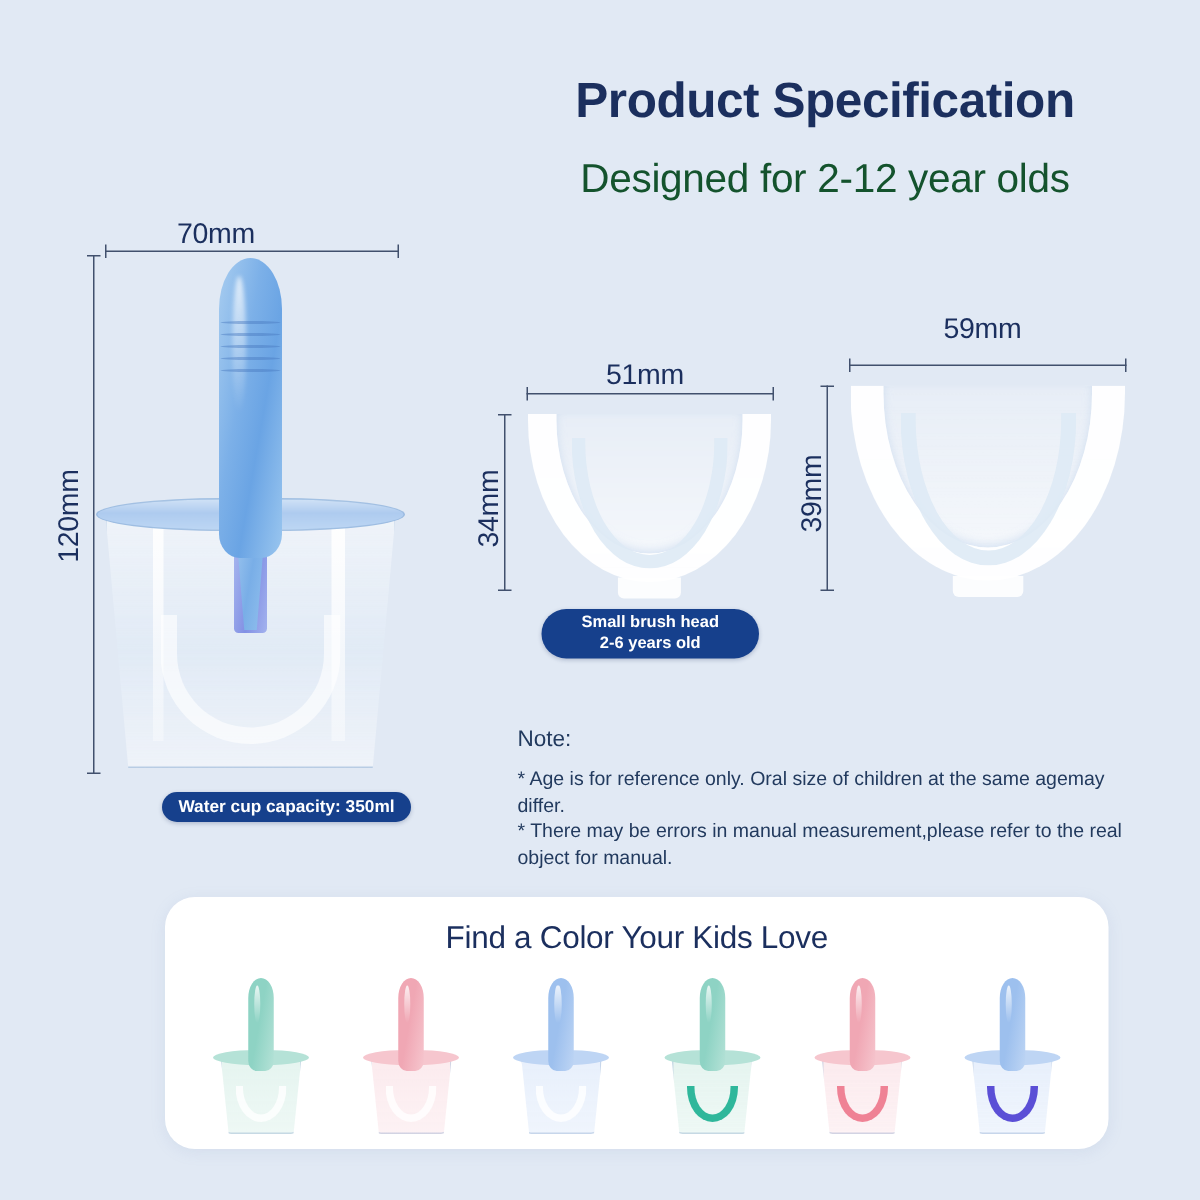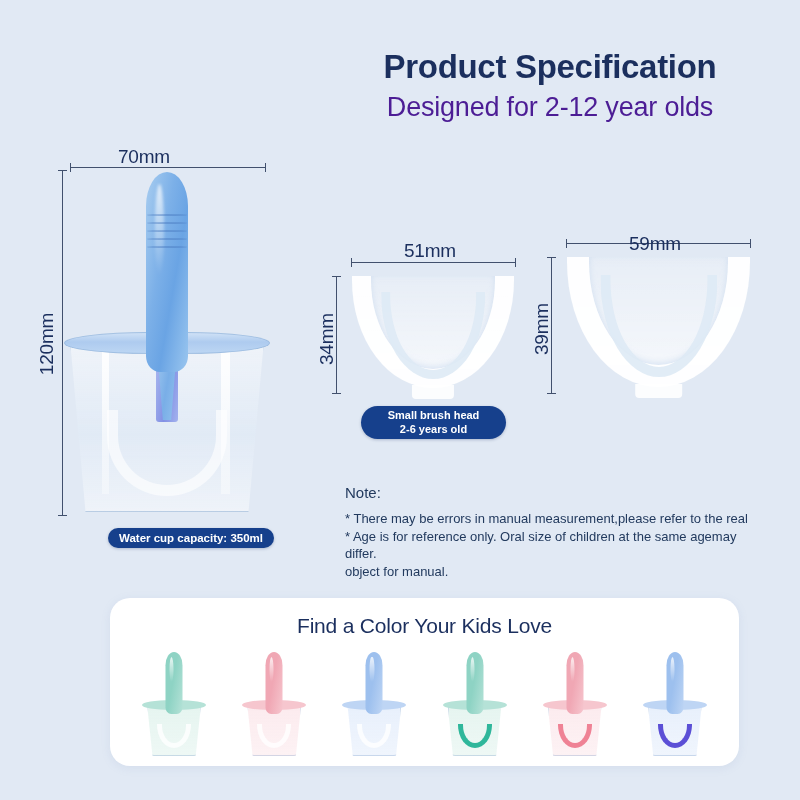--- a/index.html
+++ b/index.html
@@ -11,21 +11,21 @@
   }
   #root { position: relative; width: 800px; height: 800px; }
 
   
   .header { position: absolute; right: 40px; top: 48px; text-align: center; width: 420px; }
   .title {
     font-size: 33px; font-weight: bold; color: #1b2f5e;
     letter-spacing: -0.3px; line-height: 1.18; text-align: center;
   }
   .subtitle {
-    font-size: 27px; color: #4c1d95; margin-top: 4px;
+    font-size: 27px; color: #14532d; margin-top: 16px;
     line-height: 1.2; letter-spacing: -0.2px;
   }
 
   
   .dim-h { position: absolute; height: 1px; background: #41506d; }
   .dim-h::before, .dim-h::after {
     content: ""; position: absolute; top: -4px; width: 1px; height: 9px; background: #41506d;
   }
   .dim-h::before { left: 0; }
   .dim-h::after { right: 0; }
@@ -230,36 +230,36 @@
     <div class="bristles" style="border-width:9px;"></div>
     <div class="neck"></div>
   </div>
 
   <div class="badge" style="left:361px; top:406px; width:145px; height:33px; font-size:11px;">
     <span>Small brush head</span>
     <span class="l2">2-6 years old</span>
   </div>
 
   <div class="dim-h" style="left:566px; top:243px; width:185px;"></div>
-  <div class="dim-label" style="left:629px; top:233px;">59mm</div>
+  <div class="dim-label" style="left:629px; top:209px;">59mm</div>
 
   <div class="dim-v" style="left:551px; top:257px; height:137px;"></div>
   <div class="dim-label vert" style="left:505px; top:318px; width:74px; text-align:center;">39mm</div>
 
   <div class="uhead" style="left:567px; top:257px; width:183px; height:130px;">
     <div class="arc" style="border-width:22px;"></div>
     <div class="bristles" style="border-width:10px;"></div>
     <div class="neck"></div>
   </div>
 
 
   <div class="note">
     <div class="note-title">Note:</div>
+    <div class="note-line">* Age is for reference only. Oral size of children at the same agemay differ.</div>
     <div class="note-line">* There may be errors in manual measurement,please refer to the real</div>
-    <div class="note-line">* Age is for reference only. Oral size of children at the same agemay differ.</div>
     <div class="note-line">object for manual.</div>
   </div>
 
   <div class="card">
     <div class="card-title">Find a Color Your Kids Love</div>
     <div class="swatches">
       <div class="swatch">
         <div class="sw-cup" style="background: linear-gradient(rgba(223, 242, 236, 0.8), rgba(223, 242, 236, 0.533));"></div>
         <div class="sw-uhead" style="border-color: rgba(255, 255, 255, 0.8);"></div>
         <div class="sw-lid" style="background: rgb(181, 226, 215);"></div>

